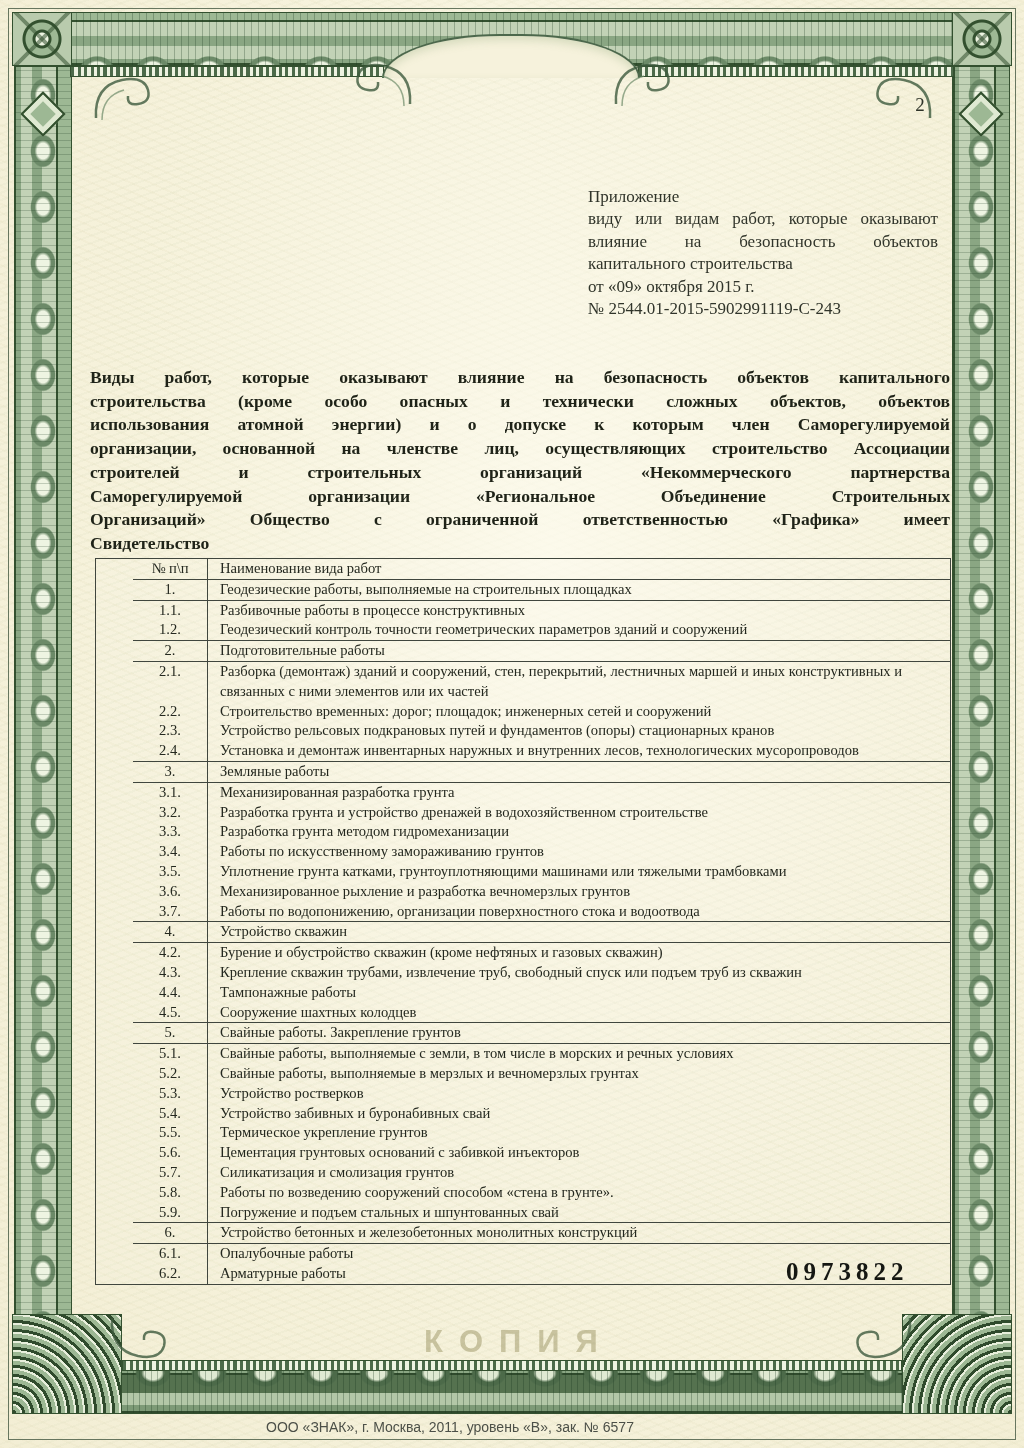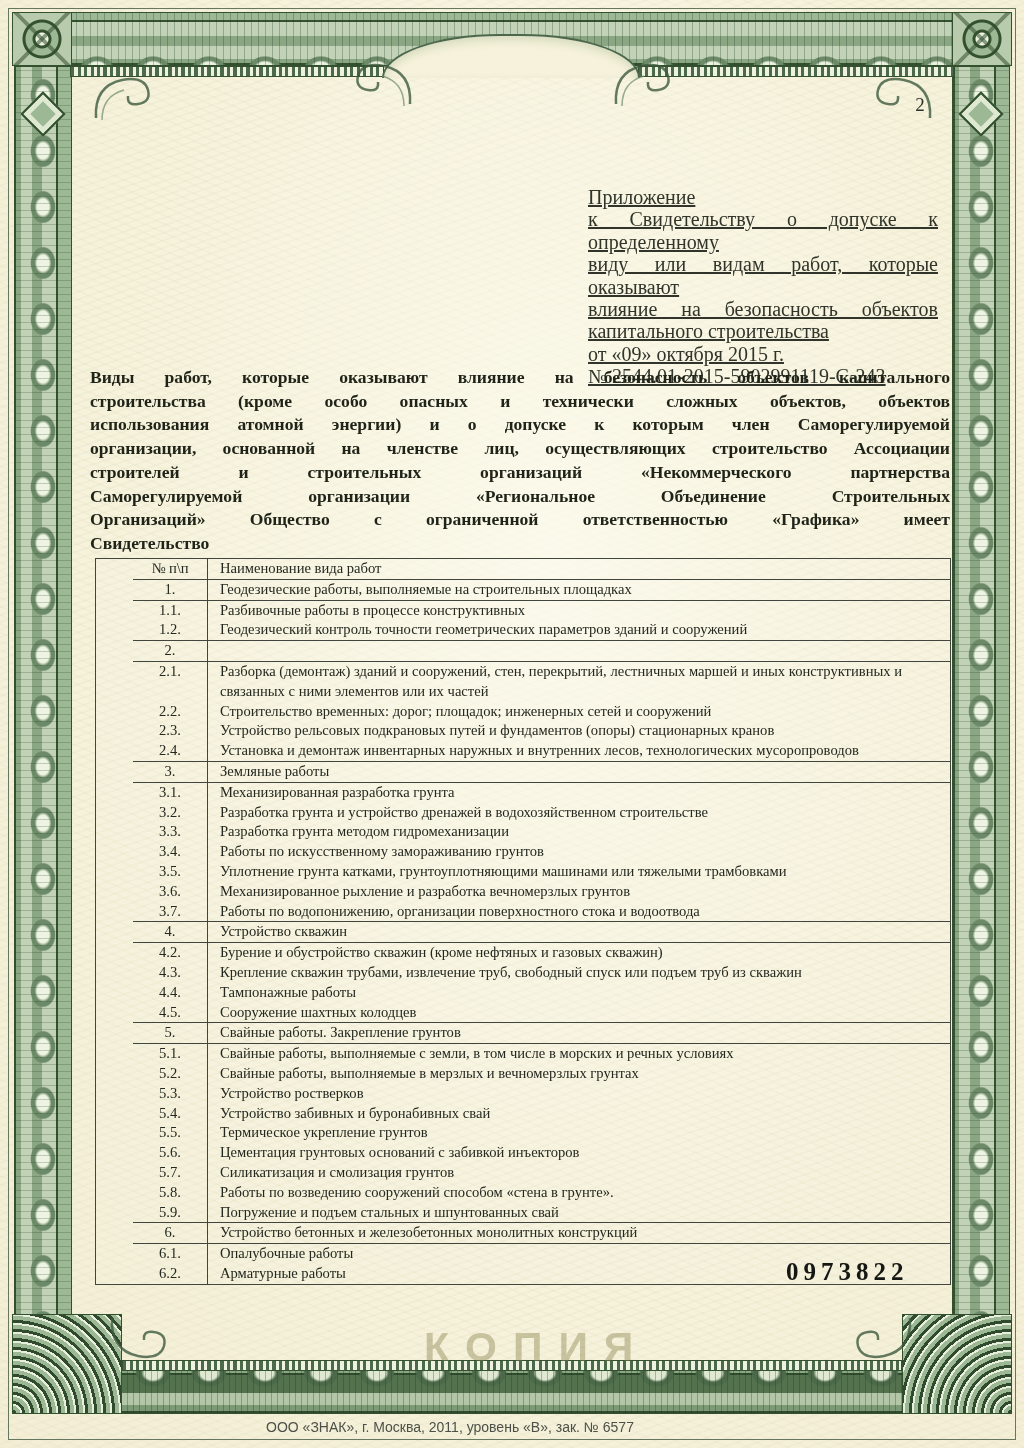--- a/index.html
+++ b/index.html
@@ -57,35 +57,35 @@
     box-shadow:inset 0 4px 8px rgba(120,150,100,.25);}
   .finial{position:absolute; width:32px; height:32px; top:98px; background:#9db894;
     border:2px solid #33502f; transform:rotate(45deg); box-sizing:border-box;
     box-shadow:inset 0 0 0 5px #dfe9d2;}
   .finial-l{left:27px;} .finial-r{left:965px;}
   .flourish{position:absolute; width:62px; height:52px;}
   
   .page-number{position:absolute; left:900px; top:94px; width:40px; text-align:center;
     font-size:19px; color:#2e3328;}
   .appendix-header{position:absolute; left:588px; top:186px; width:350px;
-    font-size:20px; line-height:22.4px; color:#30342a;text-decoration:underline;}
+    font-size:17px; line-height:22.4px; color:#30342a;}
   .appendix-header .hline.just{text-align:justify; text-align-last:justify;}
   .intro{position:absolute; left:90px; top:366px; width:860px;
     font-size:17.6px; line-height:23.7px; font-weight:bold; color:#1f2318;}
   .intro .iline.just{text-align:justify; text-align-last:justify;}
   .worktable{position:absolute; left:95px; top:558px; width:856px;
     border:1.5px solid #40463e; box-sizing:border-box; font-size:14.6px; color:#24281f;
     background:rgba(255,255,255,.06);padding-left:37px;}
   .trow{display:flex; min-height:19.8px; line-height:19.8px;}
   .trow.rule{border-bottom:1.2px solid #40463e;}
   .tnum{flex:none; width:74px; border-right:1.2px solid #40463e; text-align:center;}
   .ttext{flex:1; padding:0 8px 0 12px;}
   .serial{position:absolute; left:786px; top:1258px; font-size:25px; font-weight:bold;
     letter-spacing:5px; color:#151712;}
-  .watermark{position:absolute; left:424px; top:1324px; font-size:41px; font-weight:bold;
+  .watermark{position:absolute; left:424px; top:1324px; font-size:31px; font-weight:bold;
     letter-spacing:16px; color:rgba(138,132,78,.42);
     font-family:"Liberation Sans","DejaVu Sans",sans-serif;}
   .footer{position:absolute; left:0; top:1419px; width:900px; text-align:center;
     font-size:14px; color:#4c5048; font-family:"Liberation Sans","DejaVu Sans",sans-serif;}
 </style>
 </head>
 <body>
 
 <div class="page">
 
@@ -124,21 +124,20 @@
     <path d="M4 46 Q2 14 30 8 Q52 4 56 18 Q59 30 46 32 Q35 34 36 24" fill="none" stroke="#3d5a3d" stroke-width="2.5" opacity="0.8"></path>
   </svg>
   <svg class="flourish" style="left:852px; top:1312px; transform:scale(-1,-1);" viewBox="0 0 62 52">
     <path d="M4 46 Q2 14 30 8 Q52 4 56 18 Q59 30 46 32 Q35 34 36 24" fill="none" stroke="#3d5a3d" stroke-width="2.5" opacity="0.8"></path>
   </svg>
 
   <div class="page-number">2</div>
 
   <div class="appendix-header">
       <div class="hline">Приложение</div>
-      <div class="hline just">к Свидетельству о допуске к определенному</div>
       <div class="hline just">виду или видам работ, которые оказывают</div>
       <div class="hline just">влияние на безопасность объектов</div>
       <div class="hline">капитального строительства</div>
       <div class="hline">от «09» октября 2015 г.</div>
       <div class="hline">№ 2544.01-2015-5902991119-С-243</div>
     </div>
 
   <div class="intro">
       <div class="iline just">Виды работ, которые оказывают влияние на безопасность объектов капитального</div>
       <div class="iline just">строительства (кроме особо опасных и технически сложных объектов, объектов</div>
@@ -163,20 +162,21 @@
         <div class="trow">
           <div class="tnum">1.1.</div>
           <div class="ttext">Разбивочные работы в процессе конструктивных</div>
         </div>
         <div class="trow rule">
           <div class="tnum">1.2.</div>
           <div class="ttext">Геодезический контроль точности геометрических параметров зданий и сооружений</div>
         </div>
         <div class="trow rule">
           <div class="tnum">2.</div>
+          <div class="ttext">Подготовительные работы</div>
         </div>
         <div class="trow">
           <div class="tnum">2.1.</div>
           <div class="ttext">Разборка (демонтаж) зданий и сооружений, стен, перекрытий, лестничных маршей и иных конструктивных и связанных с ними элементов или их частей</div>
         </div>
         <div class="trow">
           <div class="tnum">2.2.</div>
           <div class="ttext">Строительство временных: дорог; площадок; инженерных сетей и сооружений</div>
         </div>
         <div class="trow">

